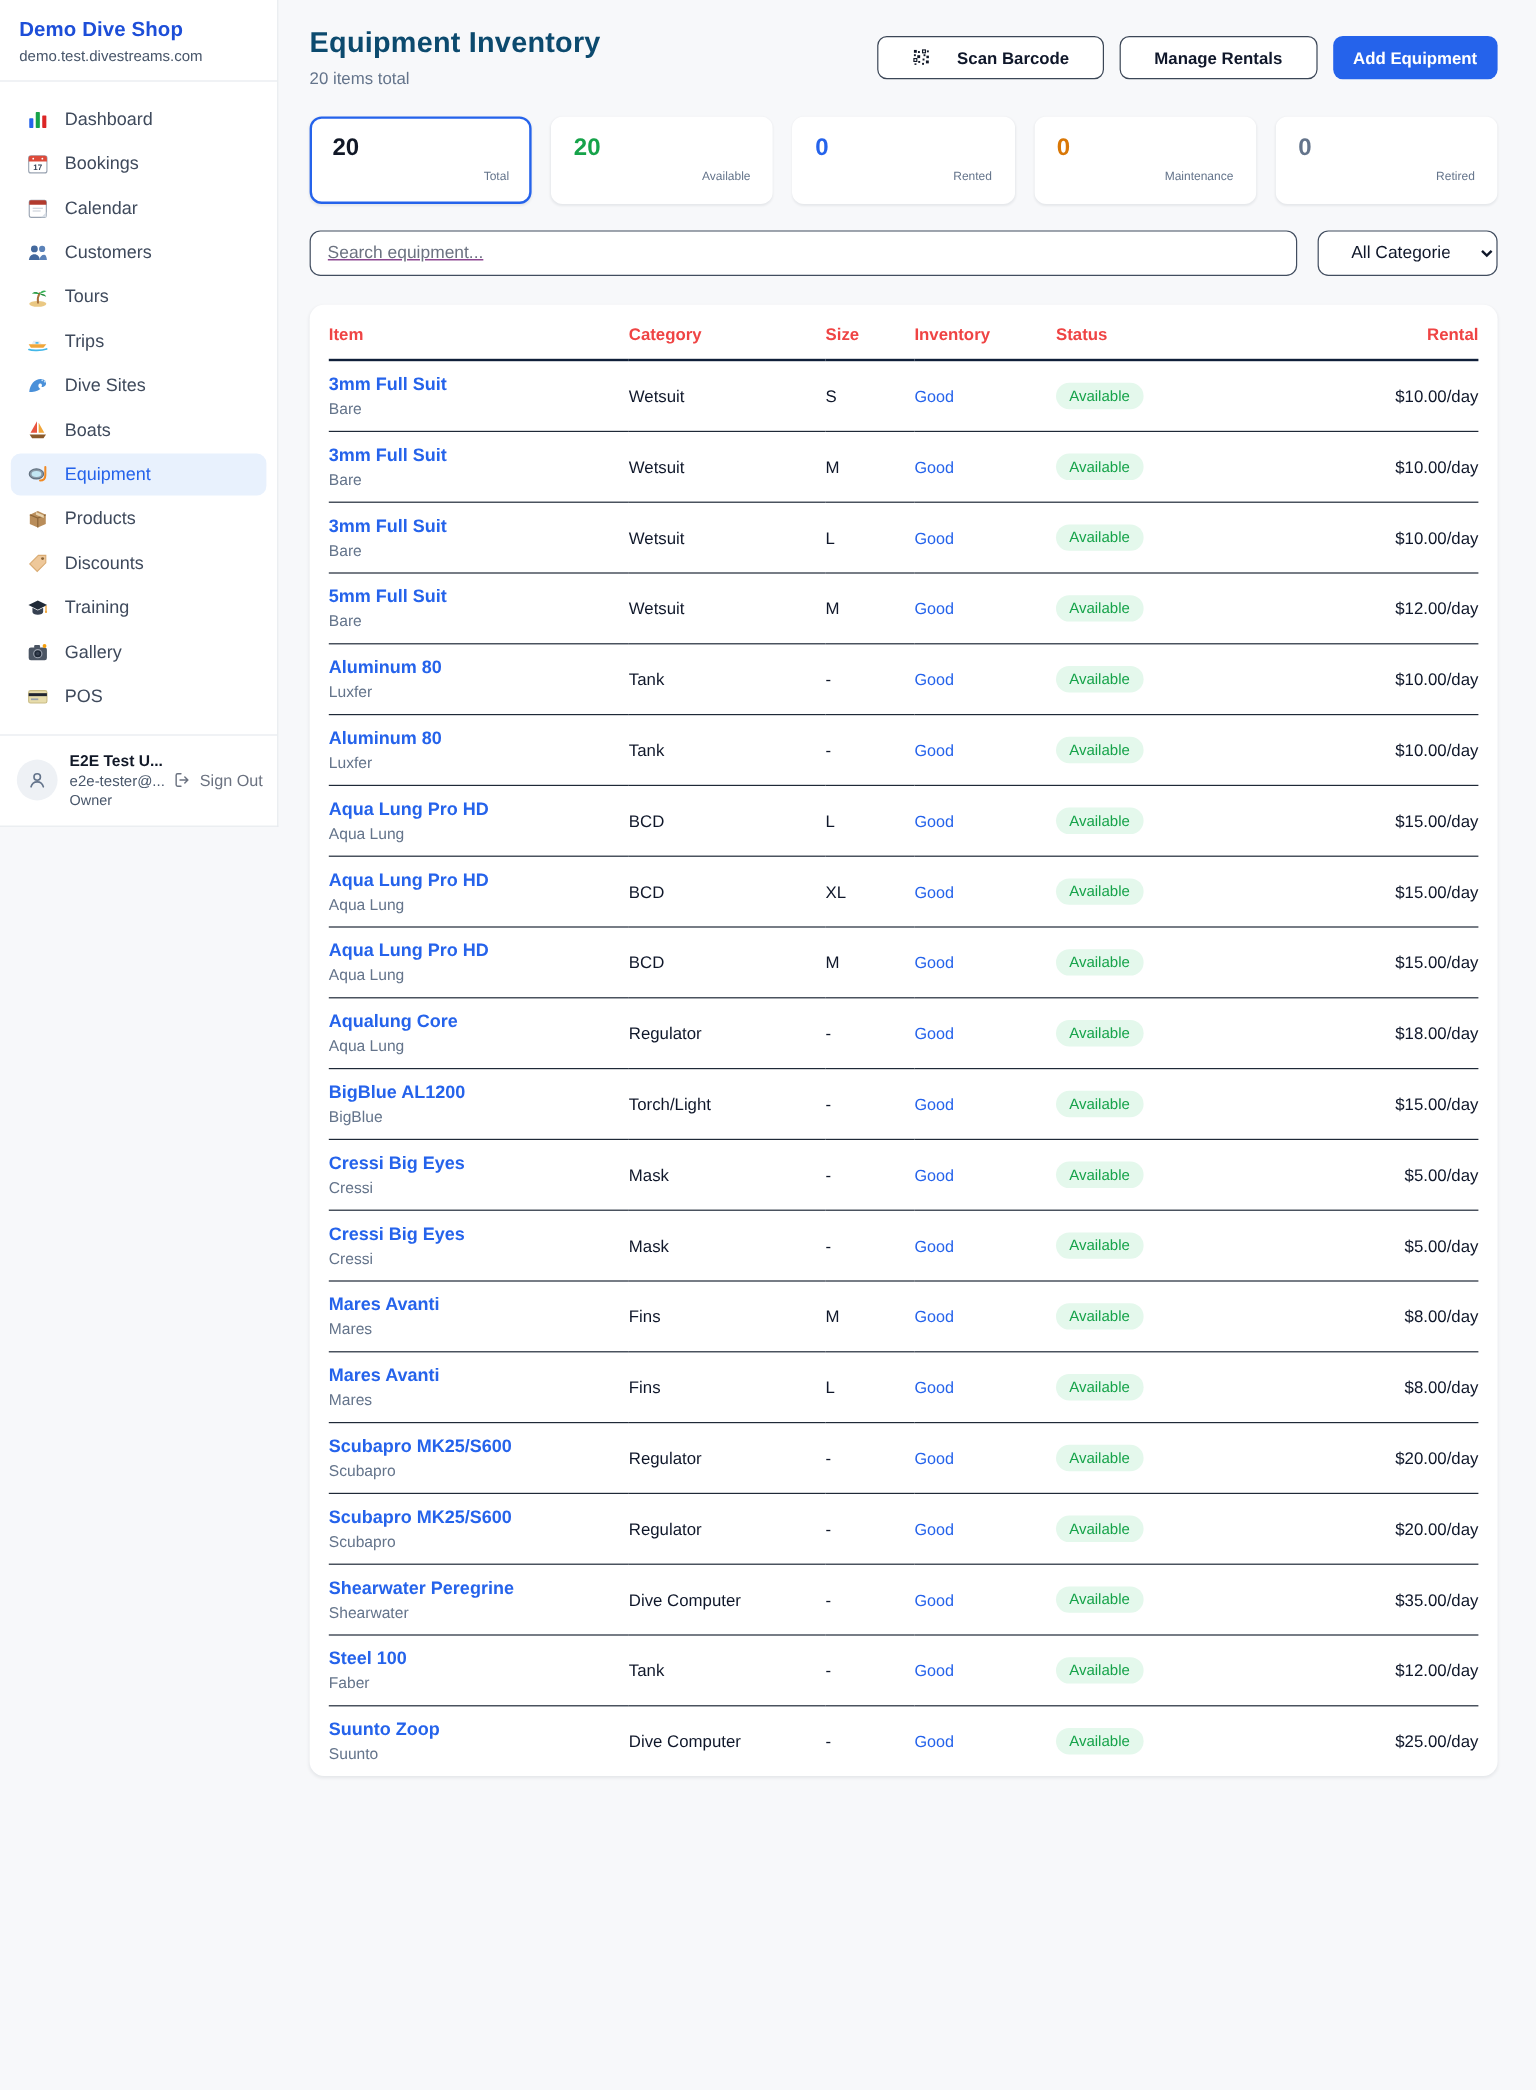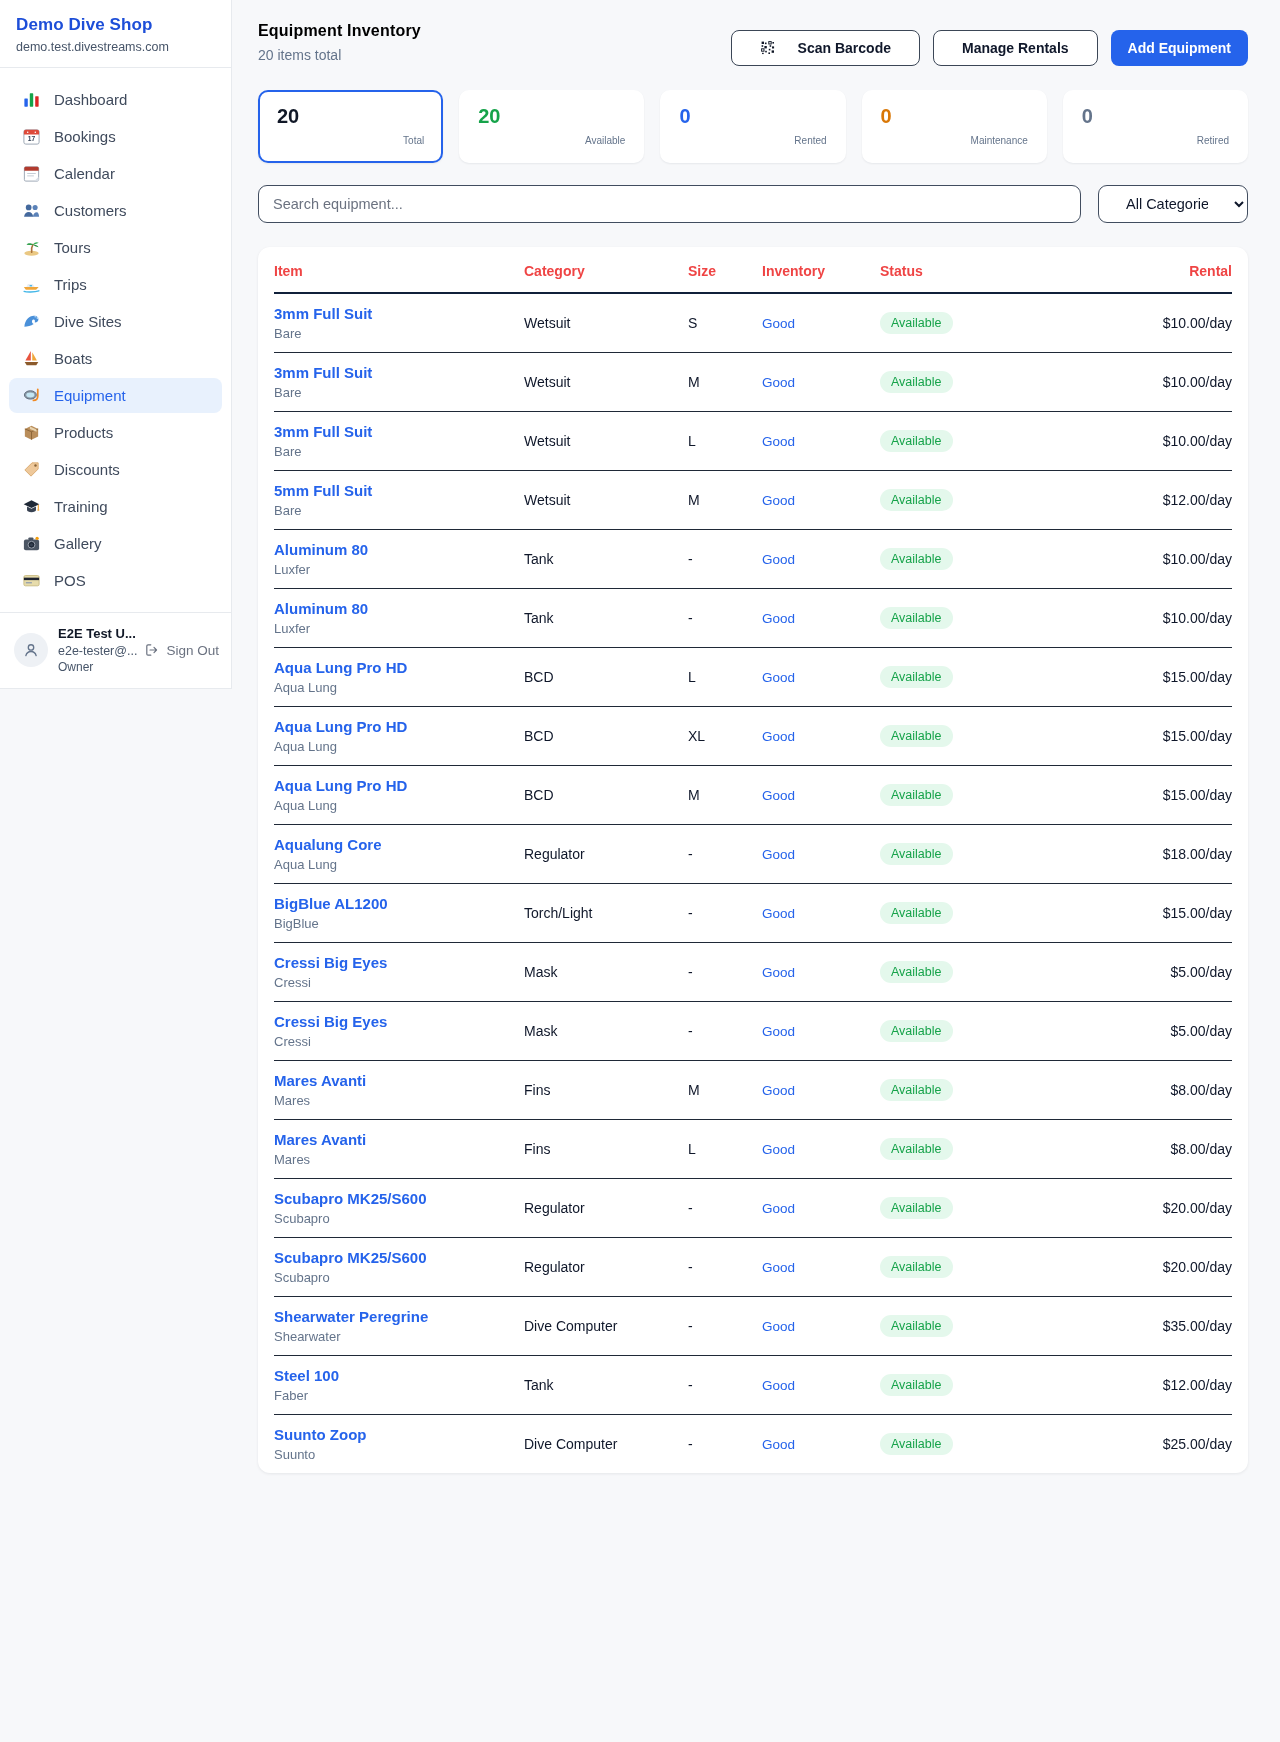--- a/index.html
+++ b/index.html
@@ -28,40 +28,40 @@
   .user-meta { line-height:1.35; min-width:0; }
   .user-name { font-size:13px; font-weight:700; color:#111827; white-space:nowrap; }
   .user-email { font-size:12.5px; color:#475569; white-space:nowrap; }
   .user-role { font-size:12px; color:#475569; }
   .signout { margin-left:auto; display:flex; align-items:center; gap:6px; color:#6b7280;
     font-size:13.5px; background:none; border:none; cursor:pointer; font-family:inherit; white-space:nowrap; }
 
   
   .main { flex:1; padding:22px 32px 40px 26px; }
   .page-header { display:flex; justify-content:space-between; align-items:flex-start; margin-bottom:24px; }
-  .page-title { font-size:16px; font-weight:700; color:#000000; letter-spacing:.2px; }
+  .page-title { font-size:24px; font-weight:700; color:#0c4a6e; letter-spacing:.2px; }
   .page-subtitle { font-size:14px; color:#64748b; margin-top:7px; }
   .header-actions { display:flex; gap:13px; align-items:center; margin-top:8px; }
   .btn { font-family:inherit; font-size:14px; font-weight:600; border-radius:8px; cursor:pointer; }
   .btn-outline { background:#fff; color:#0f172a; border:1px solid #3b4656; padding:9px 28px;
     display:flex; align-items:center; gap:22px; }
   .btn-primary { background:#2563eb; color:#fff; border:none; padding:10px 17px; }
 
   
   .stats { display:flex; gap:16px; margin-bottom:22px; }
   .stat-card { flex:1; background:#fff; border-radius:10px; border:2px solid transparent;
     padding:13px 17px 15px; box-shadow:0 1px 2px rgba(16,24,40,.07); }
   .stat-card.active { border-color:#2563eb; }
   .stat-value { font-size:20px; font-weight:700; }
   .stat-label { font-size:10px; color:#64748b; margin-top:7px;text-align:right; }
 
   
   .filters { display:flex; gap:17px; margin-bottom:24px; }
   .search-input { flex:1; height:38px; border:1px solid #414d5f; border-radius:9px; background:#fff;
-    padding:0 14px; font-size:14.5px; font-family:inherit; color:#701a75; }
+    padding:0 14px; font-size:14.5px; font-family:inherit; color:#701a75;text-decoration:underline; }
   .search-input::placeholder { color:#6b7280; }
   .category-select { width:150px; height:38px; border:1px solid #414d5f; border-radius:9px;
     background:#fff; font-size:14.5px; font-family:inherit; color:#0f172a; padding:0 23px; }
 
   
   .table-card { background:#fff; border-radius:12px; box-shadow:0 1px 3px rgba(16,24,40,.08); padding:0 16px; }
   table { width:100%; border-collapse:collapse; }
   thead th { text-align:left; font-size:14px; font-weight:700; color:#ef4444;
     padding:16px 0 13px; border-bottom:2px solid #10203a; }
   thead th.col-rental { text-align:right; }

